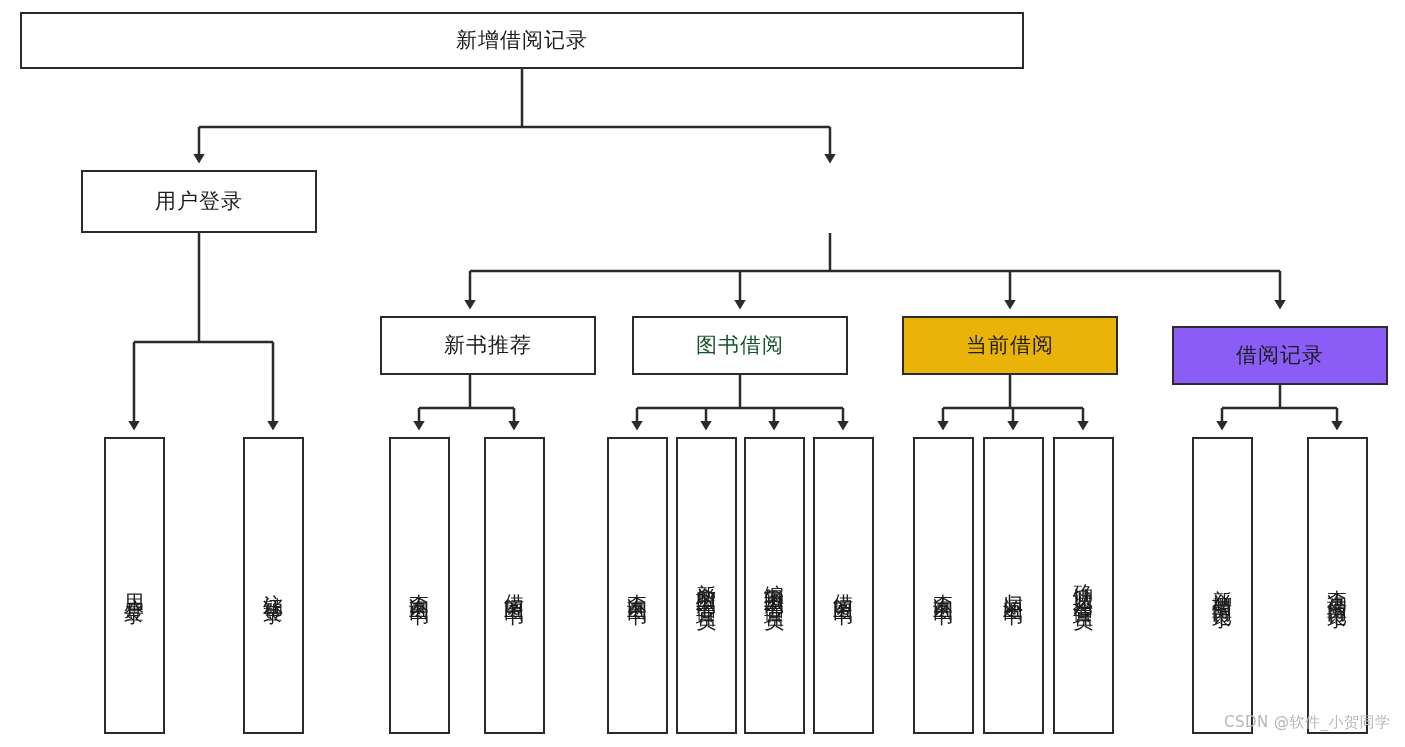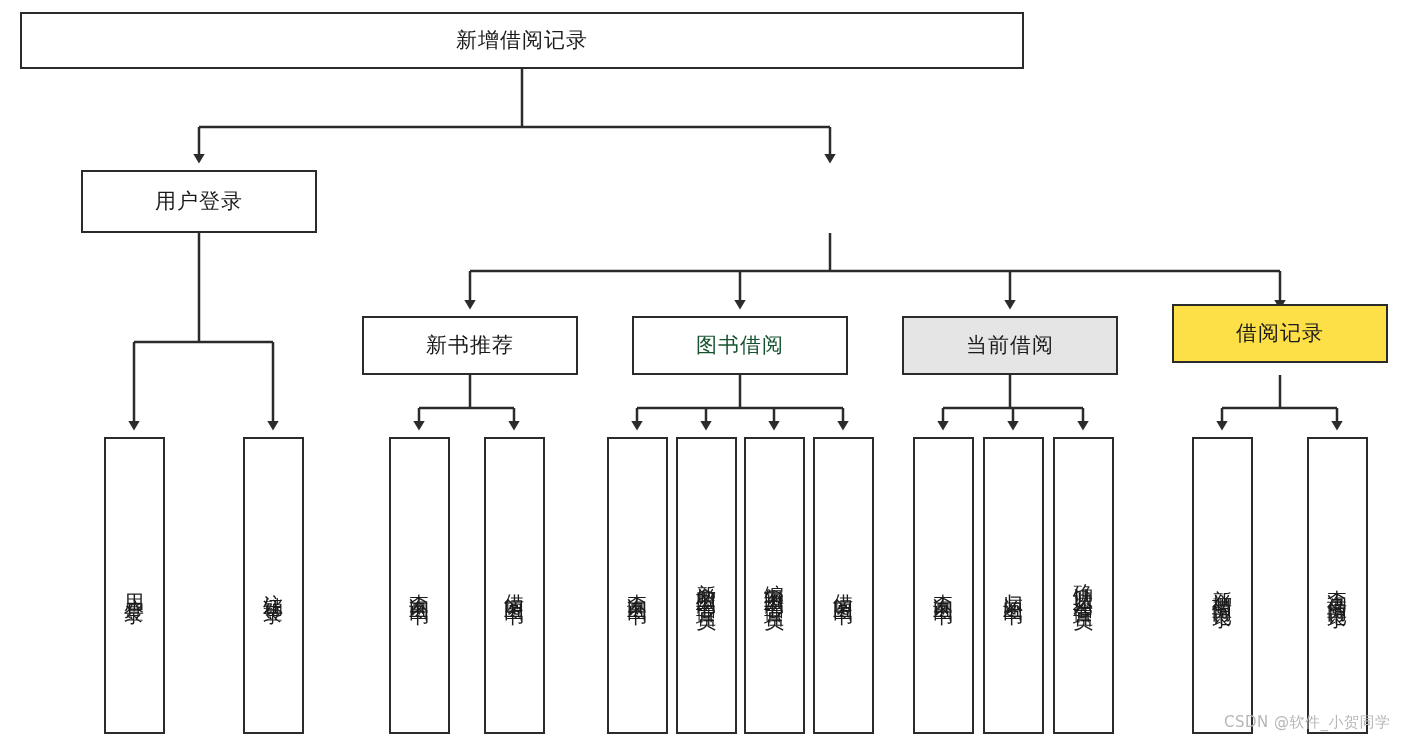--- a/index.html
+++ b/index.html
@@ -135,30 +135,30 @@
   </svg>
 
   <div class="node" id="node-root" style="left: 20px; top: 12px; width: 1004px; height: 57px; border-color: rgb(43, 43, 43); background: rgb(255, 255, 255);">
     <span class="node-label" style="color: rgb(27, 27, 27);">新增借阅记录</span>
   </div>
 
   <div class="node" id="node-l2-0" style="left: 81px; top: 170px; width: 236px; height: 63px; border-color: rgb(43, 43, 43); background: rgb(255, 255, 255);">
     <span class="node-label" style="color: rgb(27, 27, 27);">用户登录</span>
   </div>
 
-  <div class="node" id="node-l3-0" style="left: 362px; top: 316px; width: 216px; height: 59px; border-color: rgb(43, 43, 43); background: rgb(255, 255, 255);">
+  <div class="node" id="node-l3-0" style="left: 380px; top: 316px; width: 216px; height: 59px; border-color: rgb(43, 43, 43); background: rgb(255, 255, 255);">
     <span class="node-label" style="color: rgb(27, 27, 27);">新书推荐</span>
   </div>
   <div class="node" id="node-l3-1" style="left: 632px; top: 316px; width: 216px; height: 59px; border-color: rgb(43, 43, 43); background: rgb(255, 255, 255);">
     <span class="node-label" style="color: #14532d;">图书借阅</span>
   </div>
-  <div class="node" id="node-l3-2" style="left: 902px; top: 316px; width: 216px; height: 59px; border-color: rgb(43, 43, 43); background: #e5e5e5;">
+  <div class="node" id="node-l3-2" style="left: 902px; top: 316px; width: 216px; height: 59px; border-color: rgb(43, 43, 43); background: #eab308;">
     <span class="node-label" style="color: rgb(27, 27, 27);">当前借阅</span>
   </div>
-  <div class="node" id="node-l3-3" style="left: 1172px; top: 304px; width: 216px; height: 59px; border-color: rgb(43, 43, 43); background: #fde047;">
+  <div class="node" id="node-l3-3" style="left: 1172px; top: 326px; width: 216px; height: 59px; border-color: rgb(43, 43, 43); background: #8b5cf6;">
     <span class="node-label" style="color: rgb(27, 27, 27);">借阅记录</span>
   </div>
 
   <div class="node leaf" id="node-leaf-0" style="left: 104px; top: 437px; width: 61px; height: 297px; border-color: rgb(43, 43, 43); background: rgb(255, 255, 255);">
     <span class="node-label" style="color: rgb(27, 27, 27);">用户登录</span>
   </div>
   <div class="node leaf" id="node-leaf-1" style="left: 243px; top: 437px; width: 61px; height: 297px; border-color: rgb(43, 43, 43); background: rgb(255, 255, 255);">
     <span class="node-label" style="color: rgb(27, 27, 27);">注销登录</span>
   </div>
   <div class="node leaf" id="node-leaf-2" style="left: 389px; top: 437px; width: 61px; height: 297px; border-color: rgb(43, 43, 43); background: rgb(255, 255, 255);">

